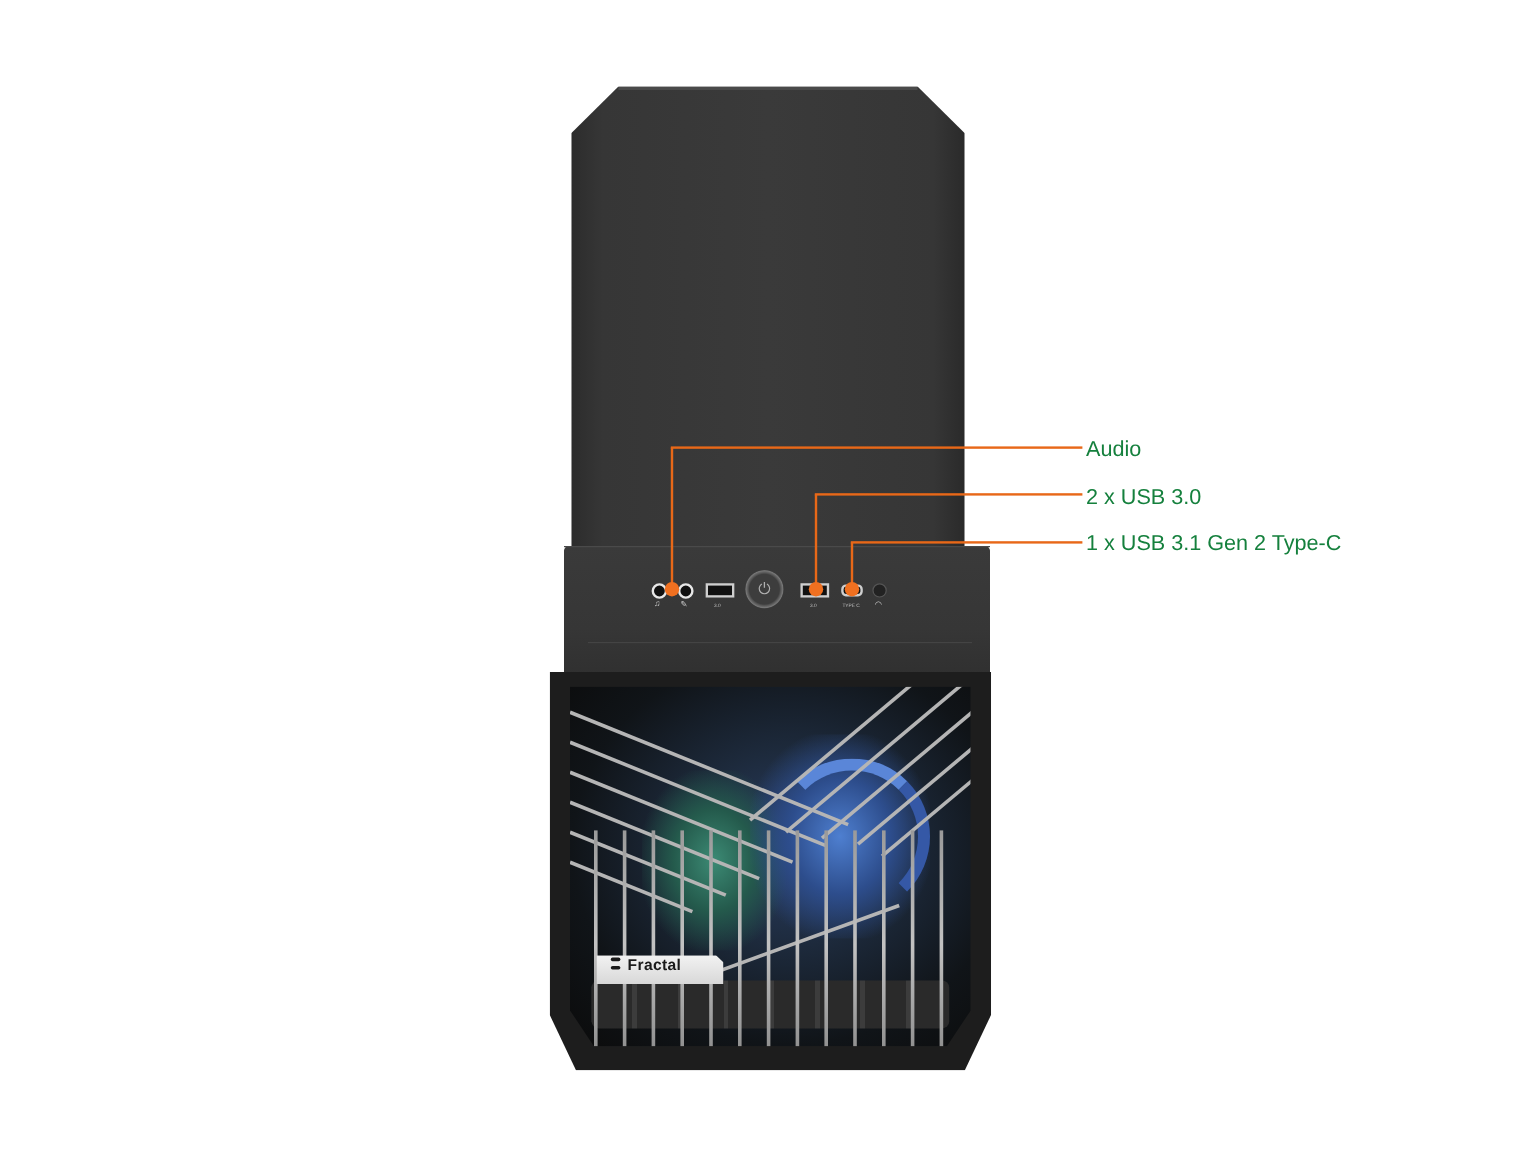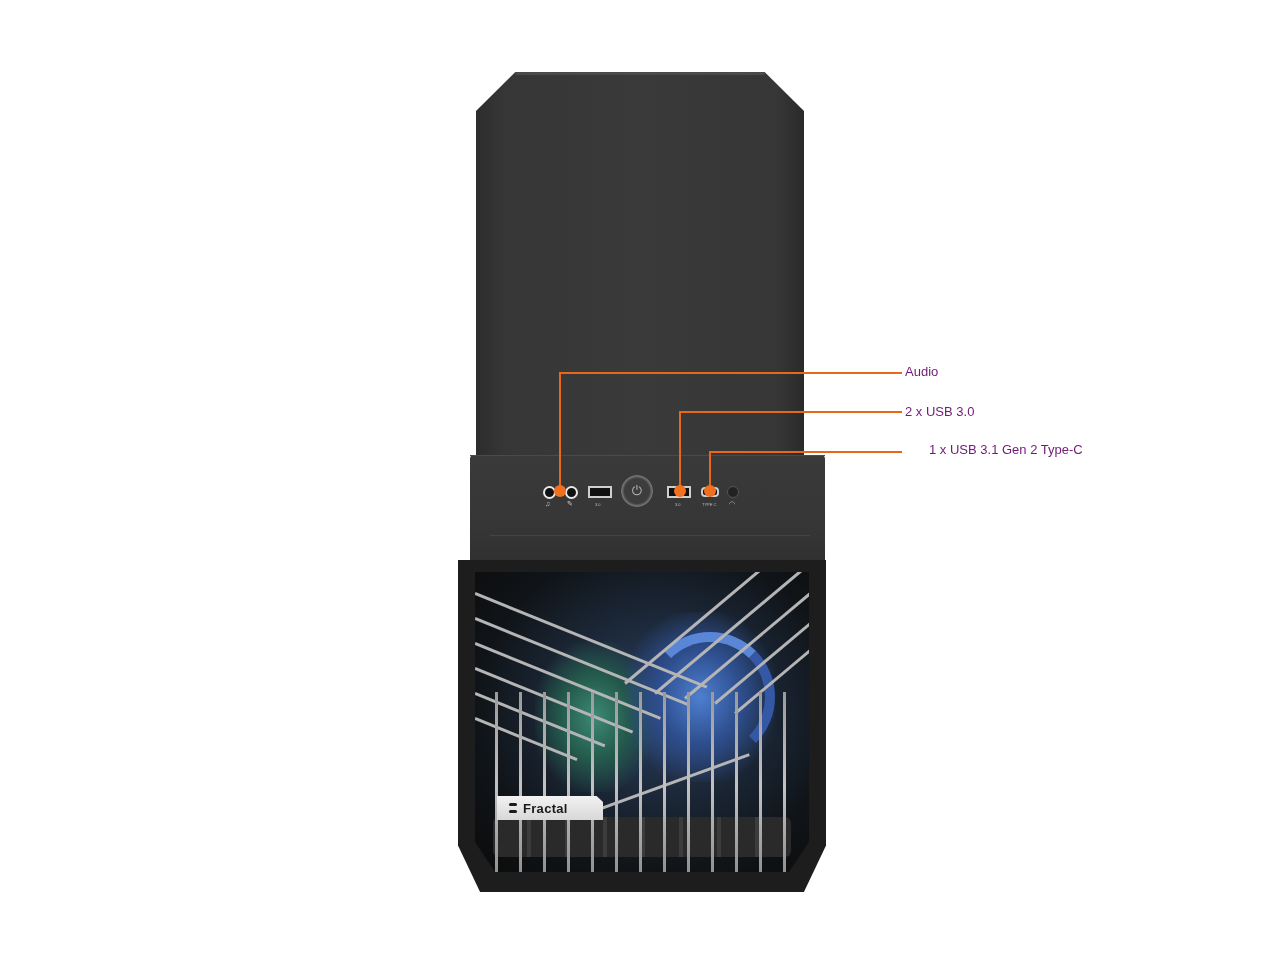--- a/index.html
+++ b/index.html
@@ -53,21 +53,21 @@
   .foot-bar {
     position:absolute; left:18px; top:245px; width:298px; height:40px;
     background:repeating-linear-gradient(90deg,#2a2a2a 0 34px,#3c3c3c 34px 38px);
     border-radius:6px;
   }
 
   .logo-badge {
     position:absolute; left:497px; top:796px; width:106px; height:24px;
     background:linear-gradient(180deg,#f2f2f2,#d8d8d8);
     clip-path:polygon(0 0, 94% 0, 100% 25%, 100% 100%, 0 100%);
-    display:flex; align-items:center; gap:6px; padding-left:12px; box-sizing:border-box;
+    display:flex; align-items:flex-start; gap:6px; padding-left:12px; box-sizing:border-box;
   }
   .logo-mark { width:8px; height:14px; position:relative; }
   .logo-mark::before, .logo-mark::after { content:""; position:absolute; left:0; width:8px; height:3px; background:#1a1a1a; border-radius:2px; }
   .logo-mark::before { top:2px; }
   .logo-mark::after { top:9px; }
   .logo-text { font-size:13px; color:#1a1a1a; font-weight:bold; letter-spacing:0.3px; }
 
   
   .io-jack { position:absolute; width:9px; height:9px; border-radius:50%; background:#111; border:2px solid #e8e8e8; box-sizing:content-box; }
   .io-usb { position:absolute; width:20px; height:8px; border:2px solid #cfcfcf; background:#111; }
@@ -76,21 +76,21 @@
     background:radial-gradient(circle,#3d3d3d 55%,#555 60%,#777 68%,#2a2a2a 75%);
     display:flex; align-items:center; justify-content:center; color:#b0b0b0; font-size:13px;
   }
   .io-reset { position:absolute; left:727px; top:486px; width:10px; height:10px; border-radius:50%; background:#222; border:1px solid #555; }
   .io-label { position:absolute; font-size:4px; color:#bdbdbd; }
   .io-icon { position:absolute; font-size:7px; color:#cfcfcf; }
 
   
   .callout-dot { position:absolute; width:12px; height:12px; border-radius:50%; background:#f07020; }
   .callout-line { position:absolute; background:#e86818; }
-  .callout-text { position:absolute; font-size:13px; color:#701a75; white-space:nowrap; }
+  .callout-text { position:absolute; font-size:18px; color:#15803d; white-space:nowrap; }
 </style>
 </head>
 <body>
 
 <div class="stage">
 
   <div class="case-top"></div>
   <div class="case-top-edge"></div>
   <div class="case-front"></div>
   <div class="case-front-seam"></div>
@@ -164,14 +164,14 @@
   <span class="callout-text" style="left:905px;top:364px;">Audio</span>
 
   <div class="callout-line" style="left:679px;top:412px;width:2px;height:79px;"></div>
   <div class="callout-line" style="left:679px;top:411px;width:223px;height:2px;"></div>
   <div class="callout-dot" style="left:674px;top:485px;"></div>
   <span class="callout-text" style="left:905px;top:404px;">2 x USB 3.0</span>
 
   <div class="callout-line" style="left:709px;top:452px;width:2px;height:39px;"></div>
   <div class="callout-line" style="left:709px;top:451px;width:193px;height:2px;"></div>
   <div class="callout-dot" style="left:704px;top:485px;"></div>
-  <span class="callout-text" style="left:905px;top:442px;margin-left:24px;">1 x USB 3.1 Gen 2 Type-C</span>
+  <span class="callout-text" style="left:905px;top:442px;">1 x USB 3.1 Gen 2 Type-C</span>
 </div>
 
 </body></html>

